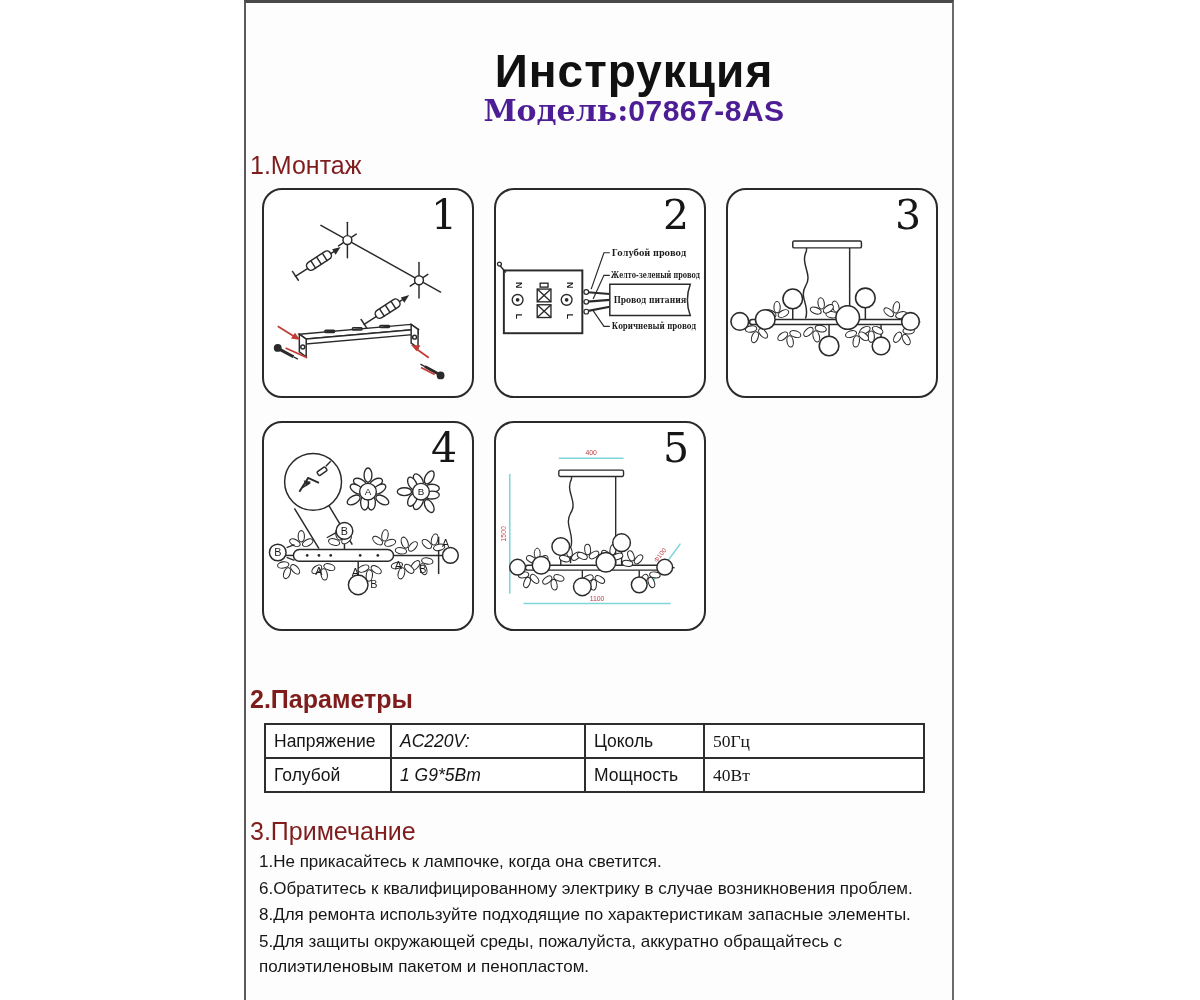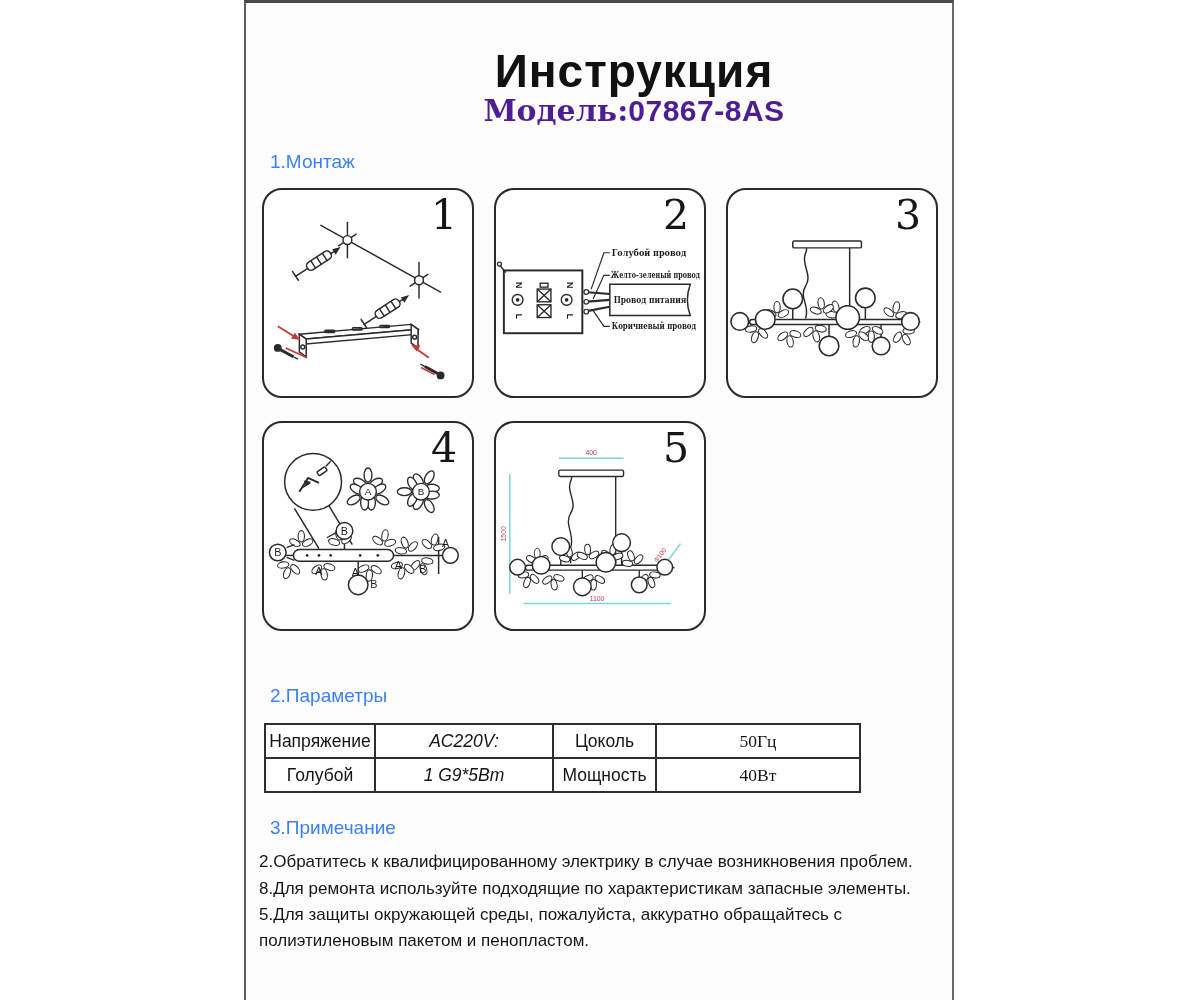--- a/index.html
+++ b/index.html
@@ -16,36 +16,36 @@
     position:absolute;top:36px;left:0;width:100%;box-sizing:border-box;padding-left:70px;
     text-align:center;font-family:Liberation Sans, sans-serif;
     font-weight:700;font-size:46px;line-height:52px;letter-spacing:1px;color:#111;margin-top:6px;
   }
   .model-line{
     position:absolute;top:92px;left:0;width:100%;box-sizing:border-box;padding-left:70px;
     text-align:center;font-size:30px;line-height:32px;color:#4c1d95;
   }
   .model-line .lbl{font-family:"DejaVu Serif","Liberation Serif",serif;font-weight:700;}
   .model-line .val{font-family:"Liberation Sans",sans-serif;font-weight:700;letter-spacing:0.5px;}
-  .sec-heading{position:absolute;left:24px;font-size:19px;color:#3b82f6;}
+  .sec-heading{position:absolute;left:4px;font-size:25px;color:#7f1d1d;}
   .step-box{
     position:absolute;width:212px;height:210px;border:2.5px solid #2a2a2a;border-radius:20px;
     box-sizing:border-box;background:#fff;
   }
   .step-num{
     position:absolute;top:1px;right:15px;font-family:"DejaVu Serif","Liberation Serif",serif;
     font-size:41px;font-weight:400;color:#161616;
   }
   .diagram{position:absolute;left:0;top:0;width:100%;height:100%;}
   table.params{
     position:absolute;left:18px;top:720px;border-collapse:collapse;background:#fff;
   }
   table.params td{
-    border:2px solid #2e2e2e;height:32px;text-align:center;vertical-align:middle;
-    font-size:17.5px;color:#151515;padding:0 0;
+    border:2px solid #2e2e2e;height:32px;vertical-align:middle;
+    font-size:17.5px;color:#151515;padding:0 8px;
   }
   td.c1{width:108px;} td.c2{width:176px;font-style:italic;} td.c3{width:101px;} td.c4{width:202px;font-family:Liberation Serif, serif;}
   .notes{position:absolute;left:13px;top:846px;width:694px;font-size:17px;line-height:25.5px;color:#161616;}
   .note{margin:0 0 1px 0;}
   svg text{font-family:"Liberation Sans",sans-serif;}
   svg .seriflbl{font-family:"DejaVu Serif","Liberation Serif",serif;font-weight:700;}
 </style>
 </head>
 <body>
 
@@ -356,21 +356,21 @@
       <g fill="#c0404a" font-size="7" text-anchor="middle">
         <text x="97" y="33">400</text>
         <text x="10.5" y="113" transform="rotate(-90 10.5 113)">1500</text>
         <text x="103" y="181">1100</text>
         <text x="169" y="136" transform="rotate(-53 169 136)" font-size="6.5">Φ100</text>
       </g>
     </svg>
     <span class="step-num">5</span>
   </div>
 
-  <div class="sec-heading" style="top:682px;">2.Параметры</div>
+  <div class="sec-heading" style="top:682px;font-weight:bold;">2.Параметры</div>
 
   <table class="params">
     <tbody>
         <tr>
       <td class="c1">Напряжение</td>
       <td class="c2">AC220V:</td>
       <td class="c3">Цоколь</td>
       <td class="c4">50Гц</td>
     </tr>
     <tr>
@@ -378,18 +378,19 @@
       <td class="c2">1 G9*5Вт</td>
       <td class="c3">Мощность</td>
       <td class="c4">40Вт</td>
     </tr>
   </tbody>
     </table>
 
   <div class="sec-heading" style="top:814px;">3.Примечание</div>
 
   <div class="notes">
-    <div class="note">2.Обратитесь к квалифицированному электрику в случае возникновения проблем.</div>
+    <div class="note">1.Не прикасайтесь к лампочке, когда она светится.</div>
+    <div class="note">6.Обратитесь к квалифицированному электрику в случае возникновения проблем.</div>
     <div class="note">8.Для ремонта используйте подходящие по характеристикам запасные элементы.</div>
     <div class="note">5.Для защиты окружающей среды, пожалуйста, аккуратно обращайтесь с полиэтиленовым пакетом и пенопластом.</div>
   </div>
 
 </div>
 
 </body></html>

